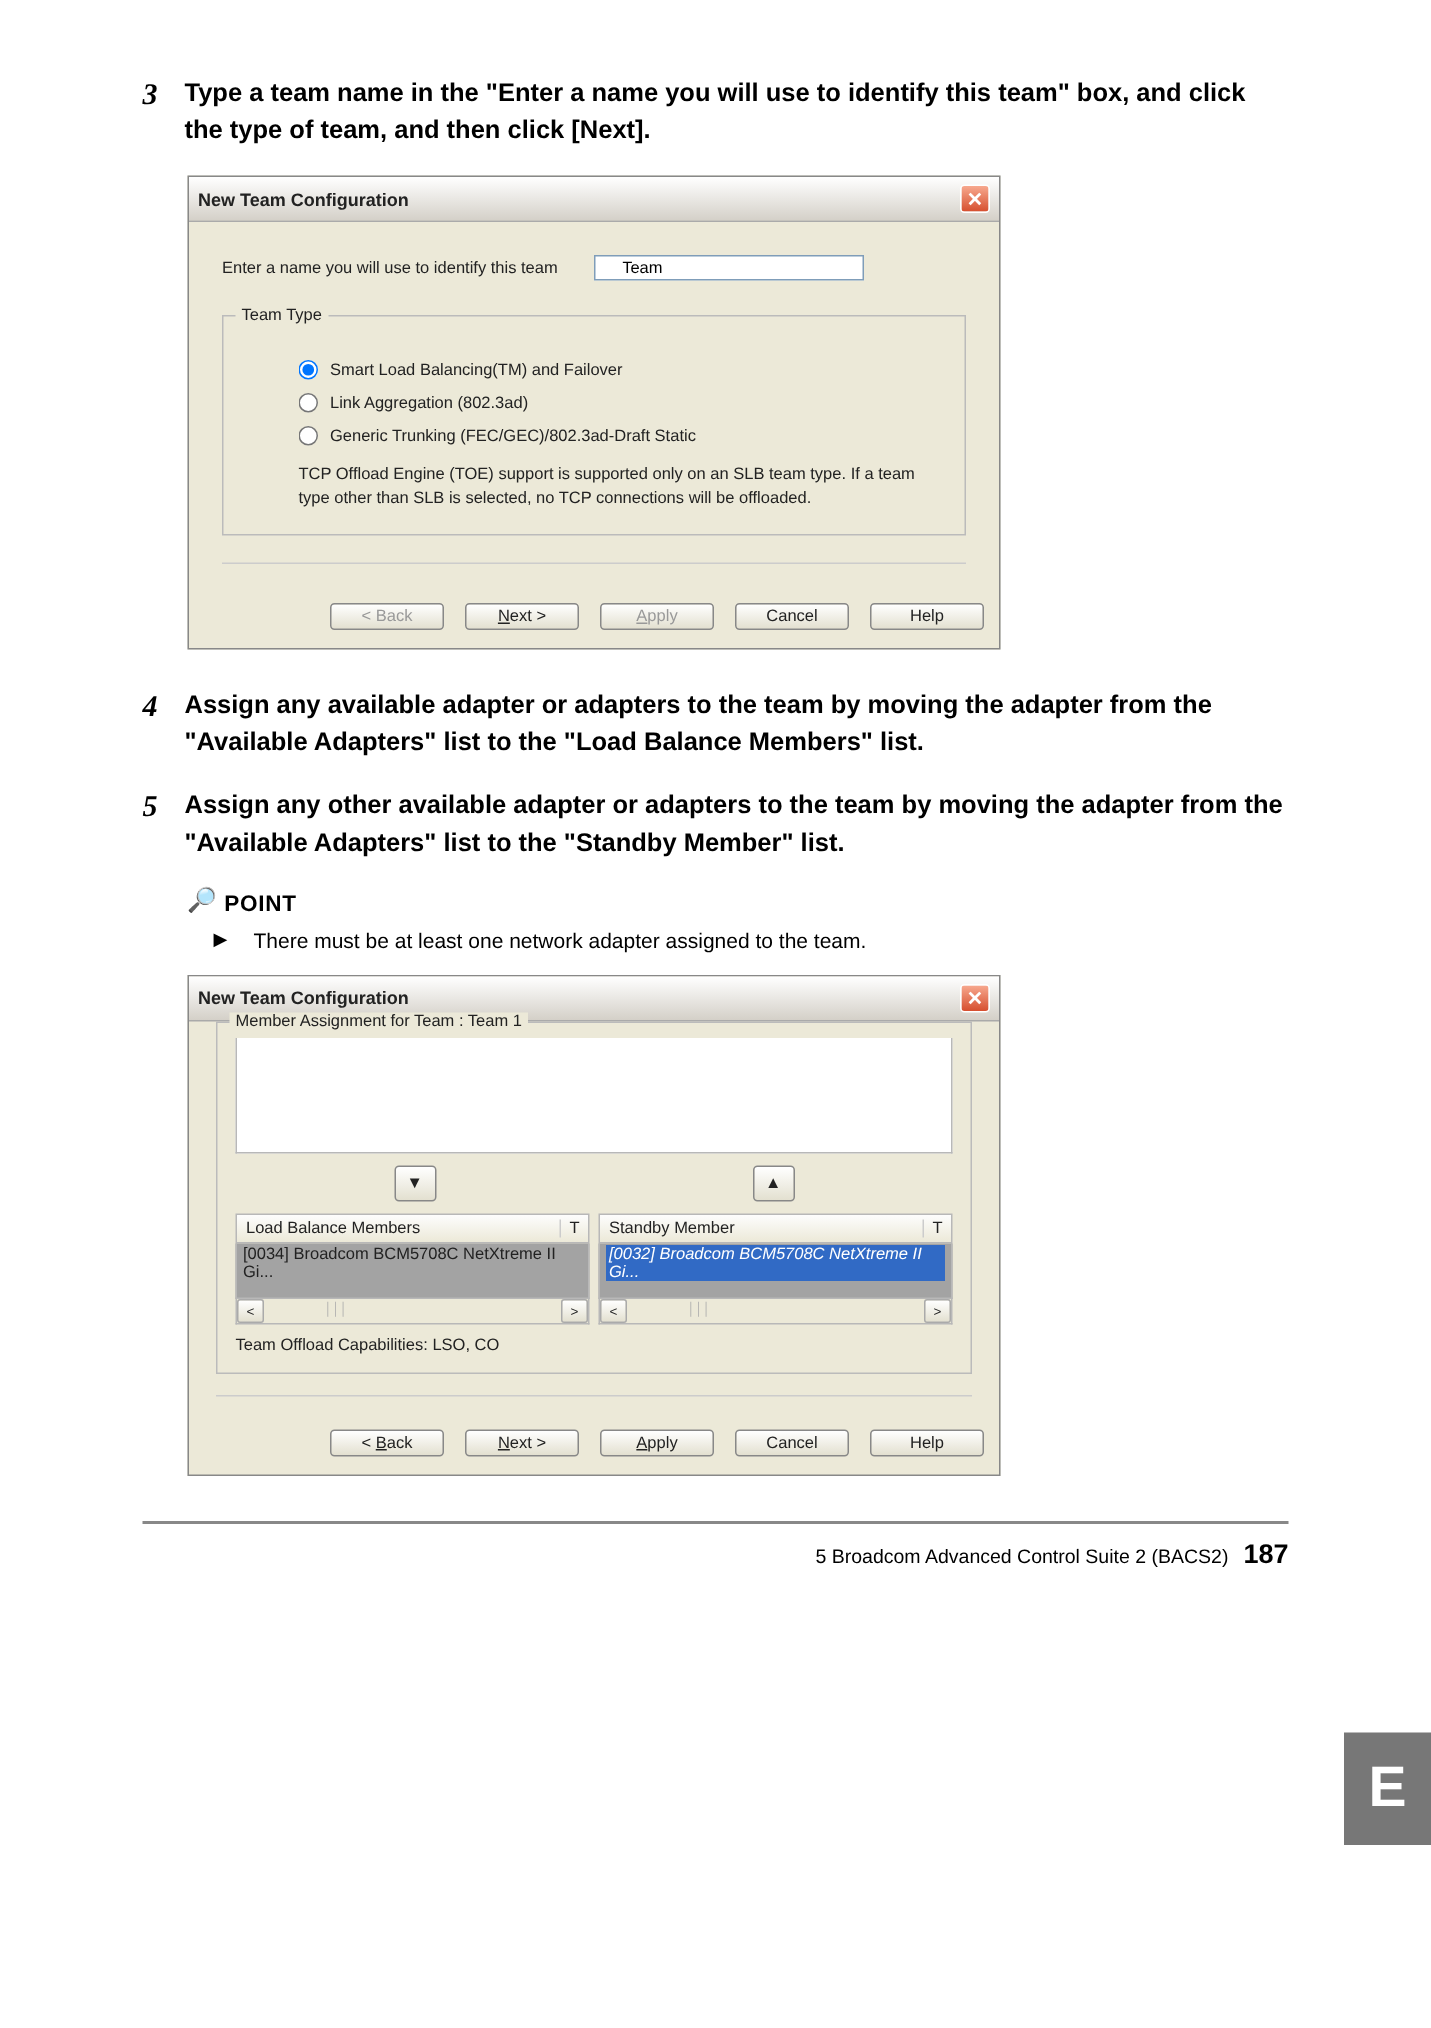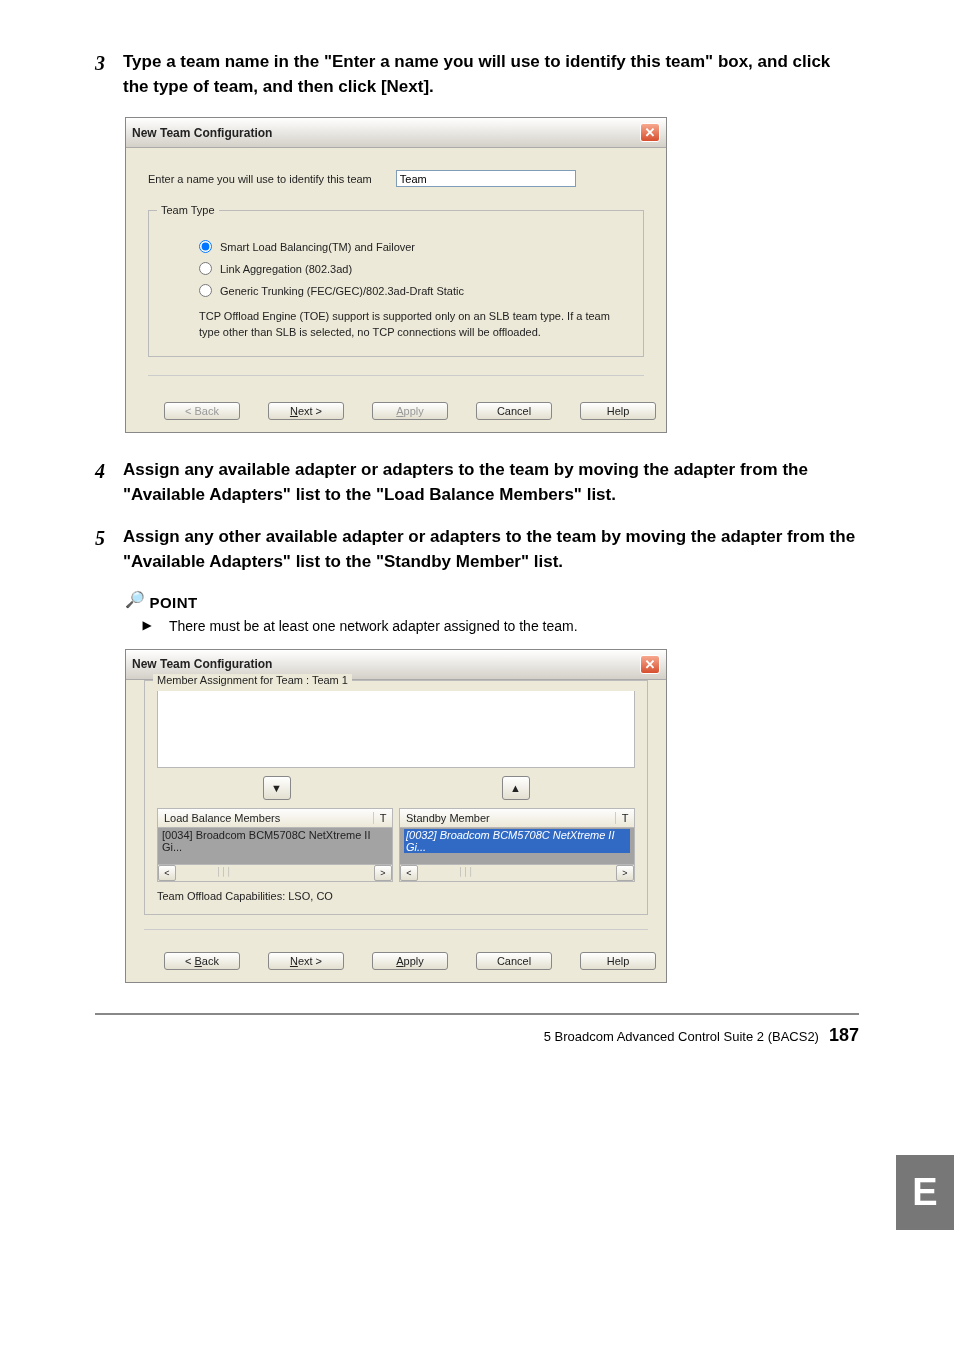--- a/index.html
+++ b/index.html
@@ -74,21 +74,21 @@
 
   .field-row {
     display: flex;
     align-items: center;
     gap: 24px;
     margin-bottom: 23px;
   }
   .text-input {
     font-family: Tahoma, Arial, sans-serif;
     font-size: 11px;
-    padding: 1px 3px;
+    padding: 1px 18px;
     border: 1px solid #7f9db9;
     background: #fff;
     width: 180px;
     height: 17px;
     box-sizing: border-box;
   }
 
   .fieldset {
     border: 1px solid #bbb;
     padding: 20px 26px 16px 50px;
@@ -121,21 +121,21 @@
 
   .hr-line {
     border: none;
     border-top: 1px solid #ccc;
     margin: 6px 0 10px 0;
   }
 
   .button-row {
     display: flex;
     justify-content: flex-end;
-    gap: 28px;
+    gap: 14px;
     padding: 6px 10px 12px 10px;
   }
   .win-btn {
     font-family: Tahoma, Arial, sans-serif;
     font-size: 11px;
     padding: 2px 0;
     width: 74px;
     border: 1px solid #888;
     background: linear-gradient(#fff, #e3e0d0);
     border-radius: 3px;

